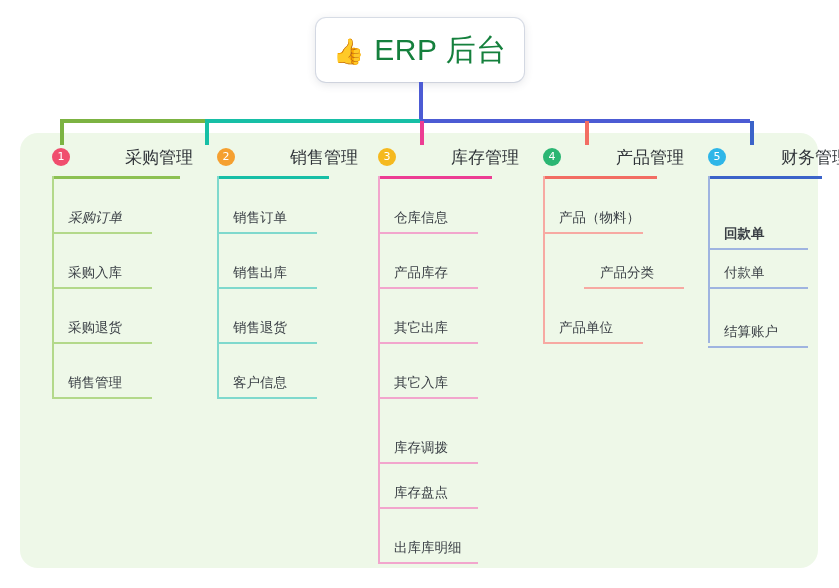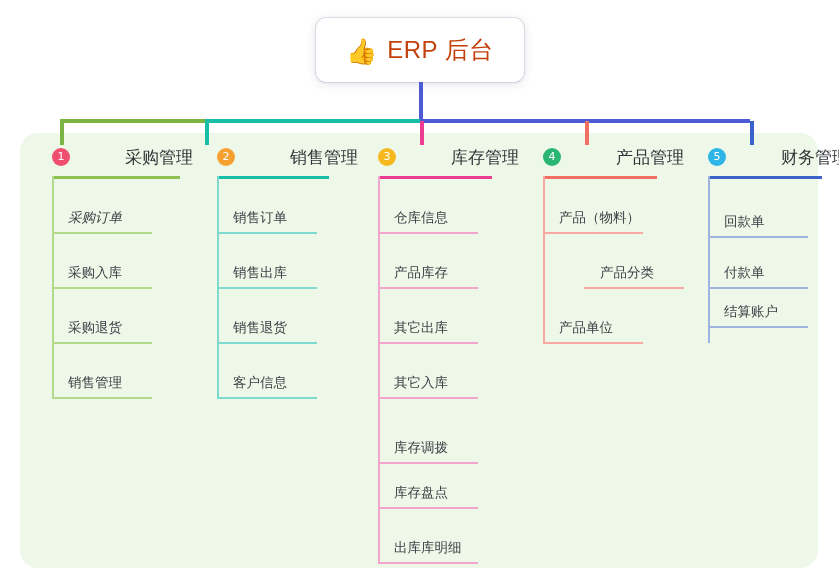--- a/index.html
+++ b/index.html
@@ -46,22 +46,22 @@
     gap: 10px;
     box-sizing: border-box;
   }
   .root-emoji {
     font-size: 25px;
     line-height: 1;
     display: inline-block;
     transform: translateY(1px);
   }
   .root-label {
-    font-size: 24px;
-    color: #c2410c;
+    font-size: 30px;
+    color: #15803d;
     letter-spacing: 0.5px;
     white-space: nowrap;
   }
 
   
   .conn {
     position: absolute;
   }
   .conn-v-root {            
     left: 419px;
@@ -276,28 +276,28 @@
           <div class="leaf-rule" style="background: rgb(247, 169, 162);"></div>
         </div>
       </div>
       <div class="col" style="left: 692px;">
         <div class="col-head">
           <span class="badge" style="background: rgb(46, 182, 232);">5</span>
           <span class="head-label">财务管理</span>
         </div>
         <div class="head-rule" style="width: 114px; background: rgb(59, 99, 201);"></div>
         <div class="spine" style="height: 167px; background: rgb(159, 180, 224);"></div>
-        <div class="leaf" style="top: 38px;">
+        <div class="leaf" style="top: 50px; font-weight: bold;">
           <div class="leaf-label">回款单</div>
           <div class="leaf-rule" style="background: rgb(159, 180, 224);"></div>
         </div>
         <div class="leaf" style="top: 89px;">
           <div class="leaf-label">付款单</div>
           <div class="leaf-rule" style="background: rgb(159, 180, 224);"></div>
         </div>
-        <div class="leaf" style="top: 128px;">
+        <div class="leaf" style="top: 148px;">
           <div class="leaf-label">结算账户</div>
           <div class="leaf-rule" style="background: rgb(159, 180, 224);"></div>
         </div>
       </div>
     </div>
 
 </div>
 
 </body></html>

